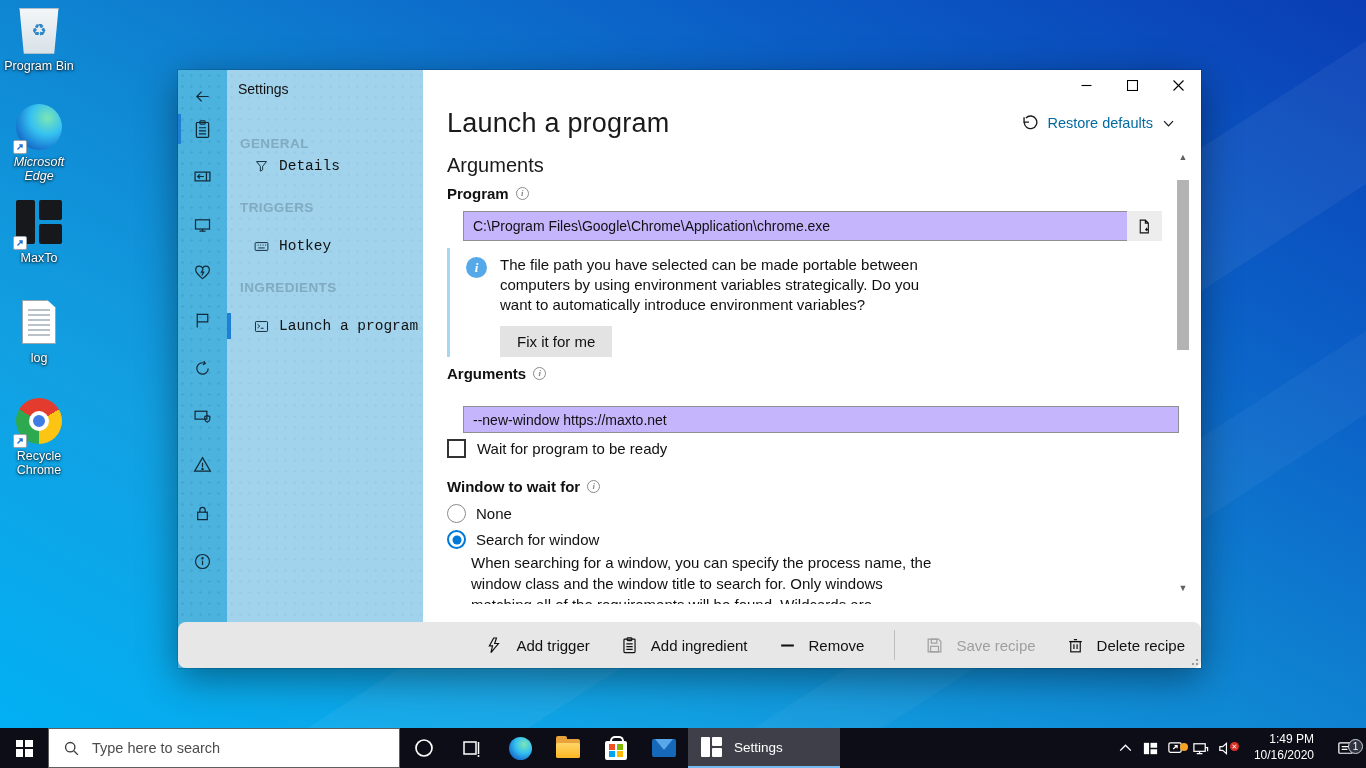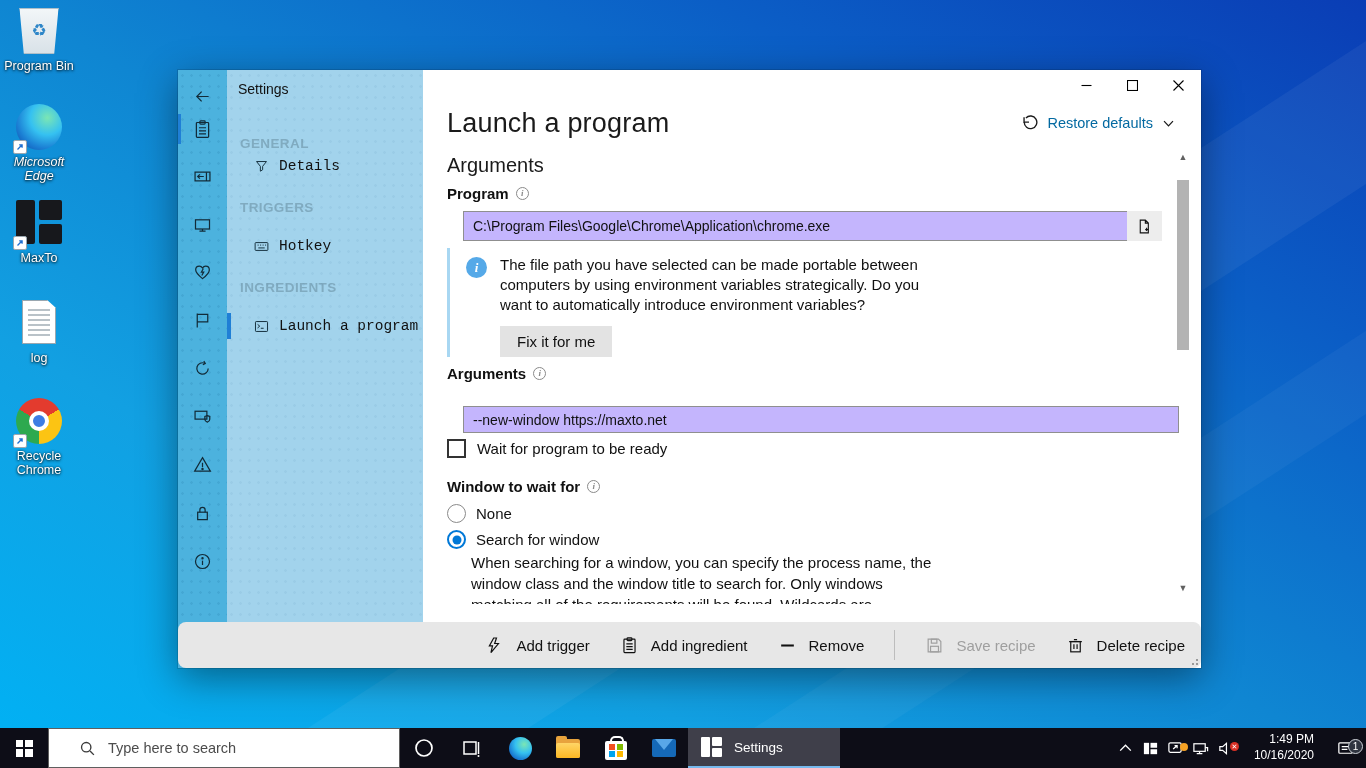--- a/index.html
+++ b/index.html
@@ -107,21 +107,21 @@
     background:
       radial-gradient(circle at 8px 8px, #9a9a9a 1px, transparent 1.4px),
       radial-gradient(circle at 8px 4px, #9a9a9a 1px, transparent 1.4px),
       radial-gradient(circle at 4px 8px, #9a9a9a 1px, transparent 1.4px); }
 
   
   .taskbar { position:absolute; left:0; bottom:0; width:1366px; height:40px; background:#0d0d17; display:flex; align-items:stretch; }
   .tb-start { width:48px; display:flex; align-items:center; justify-content:center; }
   .win-logo { width:17px; height:17px; display:grid; grid-template-columns:1fr 1fr; grid-template-rows:1fr 1fr; gap:2px; }
   .win-logo div { background:#fff; }
-  .tb-search { width:352px; background:#fff; border:1px solid #5f5f5f; display:flex; align-items:center; gap:12px; padding-left:30px; }
+  .tb-search { width:352px; background:#fff; border:1px solid #5f5f5f; display:flex; align-items:center; gap:12px; padding-left:14px; }
   .tb-search svg { width:17px; height:17px; stroke:#3a3a3a; fill:none; stroke-width:1.6; }
   .tb-search span { font-size:14.5px; color:#4c4c4c; }
   .tb-ico { width:48px; display:flex; align-items:center; justify-content:center; }
   .tb-ico svg { width:22px; height:22px; }
   .edge-sm { width:23px; height:23px; border-radius:50%;
     background:radial-gradient(circle at 66% 32%, #7be6b4 0%, #35c1f1 40%, #1b7fd4 70%, #0c3fa0 100%); }
   .folder-sm { position:relative; width:24px; height:19px; }
   .folder-sm .back { position:absolute; inset:0; background:#e8a33d; border-radius:2px; }
   .folder-sm .tab { position:absolute; left:0; top:-3px; width:11px; height:6px; background:#e8a33d; border-radius:2px 2px 0 0; }
   .folder-sm .front { position:absolute; left:0; right:0; bottom:0; height:15px; border-radius:2px;

